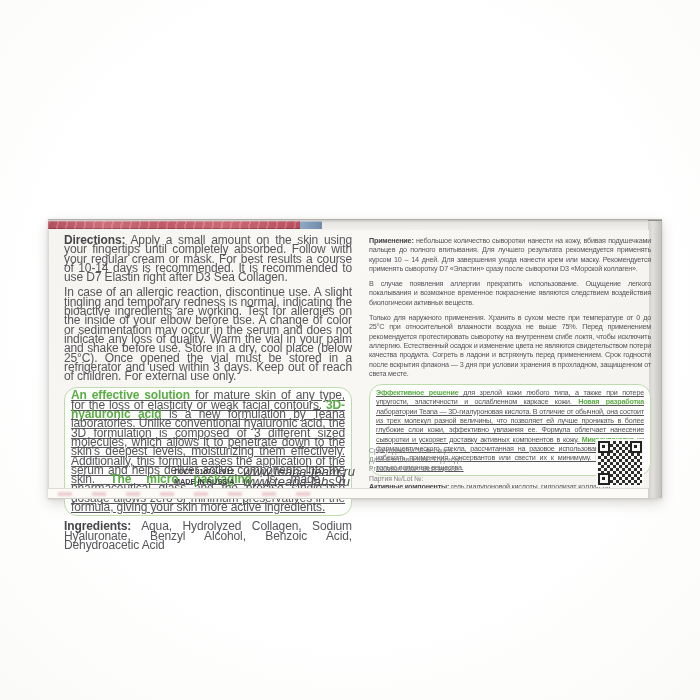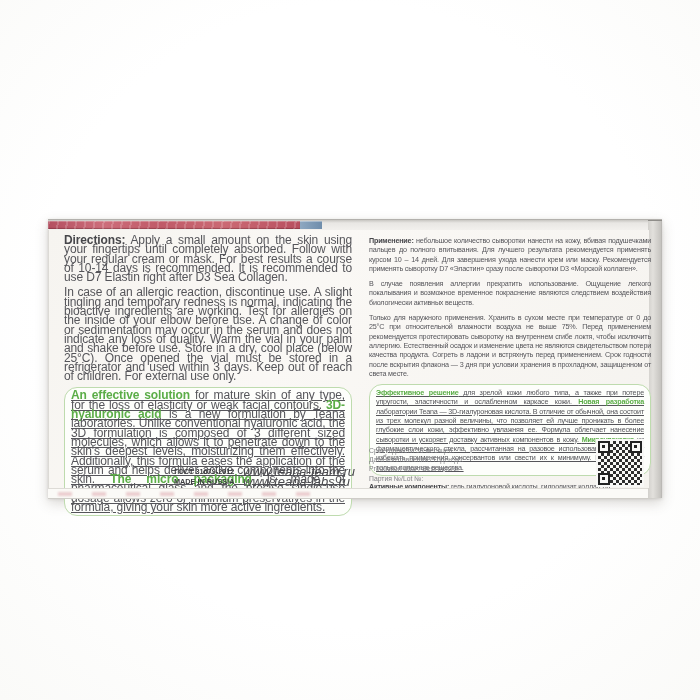--- a/index.html
+++ b/index.html
@@ -115,20 +115,21 @@
     <div class="side-edge"></div>
 
     <div class="face">
 
       <div class="col col-en">
         <p class="para"><span class="b">Directions:</span><span> Apply a small amount on the skin using your fingertips until completely absorbed. Follow with your regular cream or mask. For best results a course of 10-14 days is recommended. It is recommended to use D7 Elastin right after D3 Sea Collagen.</span></p>
         <p class="para"><span>In case of an allergic reaction, discontinue use. A slight tingling and temporary redness is normal, indicating the bioactive ingredients are working. Test for allergies on the inside of your elbow before use. A change of color or sedimentation may occur in the serum and does not indicate any loss of quality. Warm the vial in your palm and shake before use. Store in a dry, cool place (below 25°C). Once opened the vial must be stored in a refrigerator and used within 3 days. Keep out of reach of children. For external use only.</span></p>
         <div class="greenbox">
           <span class="green">An effective solution</span><span> for mature skin of any type, for the loss of elasticity or weak facial contours. </span><span class="green">3D-hyaluronic acid</span><span> is a new formulation by Teana laboratories. Unlike conventional hyaluronic acid, the 3D formulation is composed of 3 different sized molecules, which allows it to penetrate down to the skin's deepest levels, moisturizing them effectively. Additionally, this formula eases the application of the serum and helps deliver active components into the skin. </span><span class="green">The micro packaging</span><span> is made of pharmaceutical glass and the precise single-use dosage allows zero or minimum preservatives in the formula, giving your skin more active ingredients.</span>
         </div>
+        <p class="para"><span class="b">Ingredients:</span><span> Aqua, Hydrolyzed Collagen, Sodium Hyaluronate, Benzyl Alcohol, Benzoic Acid, Dehydroacetic Acid</span></p>
       </div>
 
       <div class="col col-ru">
         <p class="para"><span class="b">Применение:</span><span> небольшое количество сыворотки нанести на кожу, вбивая подушечками пальцев до полного впитывания. Для лучшего результата рекомендуется применять курсом 10 – 14 дней. Для завершения ухода нанести крем или маску. Рекомендуется применять сыворотку D7 «Эластин» сразу после сыворотки D3 «Морской коллаген».</span></p>
         <p class="para"><span>В случае появления аллергии прекратить использование. Ощущение легкого покалывания и возможное временное покраснение являются следствием воздействия биологически активных веществ.</span></p>
         <p class="para"><span>Только для наружного применения. Хранить в сухом месте при температуре от 0 до 25°C при относительной влажности воздуха не выше 75%. Перед применением рекомендуется протестировать сыворотку на внутреннем сгибе локтя, чтобы исключить аллергию. Естественный осадок и изменение цвета не являются свидетельством потери качества продукта. Согреть в ладони и встряхнуть перед применением. Срок годности после вскрытия флакона — 3 дня при условии хранения в прохладном, защищенном от света месте.</span></p>
         <div class="greenbox">
           <span class="green">Эффективное решение</span><span> для зрелой кожи любого типа, а также при потере упругости, эластичности и ослабленном каркасе кожи. </span><span class="green">Новая разработка</span><span> лаборатории Teana — 3D-гиалуроновая кислота. В отличие от обычной, она состоит из трех молекул разной величины, что позволяет ей лучше проникать в более глубокие слои кожи, эффективно увлажняя ее. Формула облегчает нанесение сыворотки и ускоряет доставку активных компонентов в кожу. </span><span class="green">Микроупаковка</span><span> из фармацевтического стекла, рассчитанная на разовое использование, позволяет избежать применения консервантов или свести их к минимуму. Кожа получает только полезные вещества.</span>
         </div>
         <p class="para"><span class="b">Активные компоненты:</span><span> гель гиалуроновой кислоты, гидролизат коллагена.</span></p>

